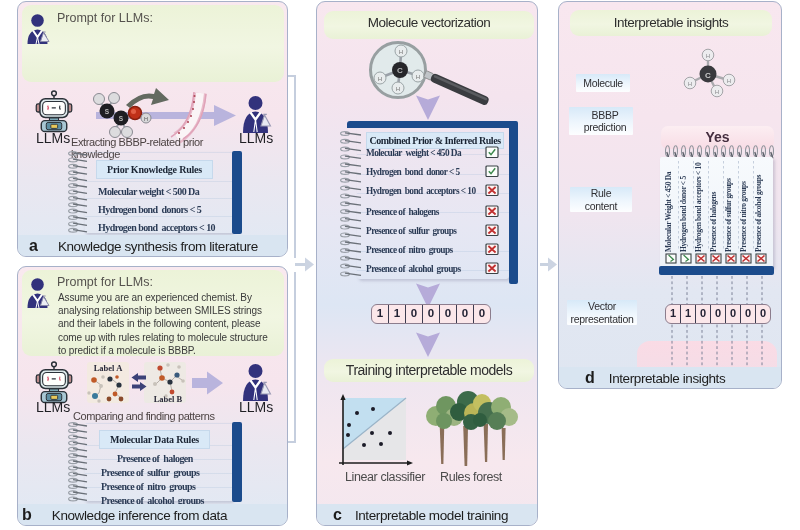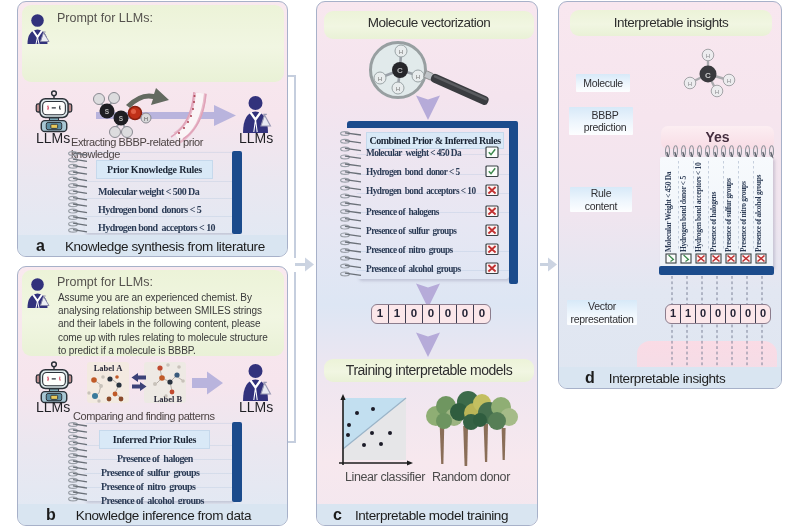--- a/index.html
+++ b/index.html
@@ -153,21 +153,21 @@
         <path d="M5 73.2 L19 75.4" stroke="#6a7078" stroke-width="1.3" fill="none"></path>
         <ellipse cx="5" cy="80.3" rx="4.4" ry="1.9" fill="none" stroke="#9aa0a8" stroke-width="1.2"></ellipse>
         <path d="M5 79.6 L19 81.8" stroke="#6a7078" stroke-width="1.3" fill="none"></path>
       </svg>
     <div class="nbpage" style="left:67px; top:150px; width:148px; height:81px; border-radius:2px; box-shadow:1px 2px 3px rgba(120,120,150,0.3); background-image:repeating-linear-gradient(180deg, rgba(150,180,210,0) 0px, rgba(150,180,210,0) 16.2px, rgba(150,180,210,0.22) 16.2px, rgba(150,180,210,0.22) 17.2px); background-position:0 13px;"></div>
     <div class="spine" style="left:214px; top:149px; width:10px; height:83px; border-radius:2px;"></div>
     <div class="nb-header" style="left:78px; top:158px; width:117px; height:19px; font-size:10px; letter-spacing:-0.2px; line-height:18px;">Prior Knowledge Rules</div>
     <div class="nb-line" style="left:80px; top:184px; font-size:10px;">Molecular weight &lt; 500 Da</div>
     <div class="nb-line" style="left:80px; top:202px; font-size:10px;">Hydrogen bond&nbsp; donors &lt; 5</div>
     <div class="nb-line" style="left:80px; top:220px; font-size:10px;">Hydrogen bond&nbsp; acceptors &lt; 10</div>
-    <div class="caption" style="padding-left:18px;margin-top:37px;"><b>a</b><span style="display:inline-block; width:20px;"></span>Knowledge synthesis from literature</div>
+    <div class="caption" style="padding-left:11px;margin-top:37px;"><b>a</b><span style="display:inline-block; width:20px;"></span>Knowledge synthesis from literature</div>
   </div>
 
   <div id="panelB" class="panel">
     <div class="greenbox" style="left:4px; top:3px; width:262px; height:86px;"></div>
     <div class="prompt-head" style="position:absolute; left:39px; top:8px;">Prompt for LLMs:</div>
     <div class="prompt-body" style="position:absolute; left:40px; top:24px; line-height:13.2px;">Assume you are an experienced chemist. By<br>analysing relationship between SMILES strings<br>and their labels in the following content, please<br>come up with rules relating to molecule structure<br>to predict if a molecule is BBBP.</div>
     <svg class="sci-sm" width="26" height="32" style="left:8px; top:10px;" viewBox="0 0 26 32">
       <circle cx="11.5" cy="7.5" r="6.3" fill="#32327c"></circle>
       <path d="M1.5 31 Q1.5 17.5 11.5 16.5 Q21.5 17.5 21.5 31 Z" fill="#32327c"></path>
       <path d="M7 17.5 L11.5 24 L16 17.5" fill="none" stroke="#ffffff" stroke-width="2"></path>
@@ -275,26 +275,26 @@
         <path d="M5 58.6 L19 60.8" stroke="#6a7078" stroke-width="1.3" fill="none"></path>
         <ellipse cx="5" cy="65.5" rx="4.4" ry="1.9" fill="none" stroke="#9aa0a8" stroke-width="1.2"></ellipse>
         <path d="M5 64.8 L19 67.0" stroke="#6a7078" stroke-width="1.3" fill="none"></path>
         <ellipse cx="5" cy="71.7" rx="4.4" ry="1.9" fill="none" stroke="#9aa0a8" stroke-width="1.2"></ellipse>
         <path d="M5 71.0 L19 73.2" stroke="#6a7078" stroke-width="1.3" fill="none"></path>
         <ellipse cx="5" cy="77.9" rx="4.4" ry="1.9" fill="none" stroke="#9aa0a8" stroke-width="1.2"></ellipse>
         <path d="M5 77.2 L19 79.4" stroke="#6a7078" stroke-width="1.3" fill="none"></path>
       </svg>
     <div class="nbpage" style="left:67px; top:156px; width:148px; height:78px; border-radius:2px; box-shadow:1px 2px 3px rgba(120,120,150,0.3); background-image:repeating-linear-gradient(180deg, rgba(150,180,210,0) 0px, rgba(150,180,210,0) 13px, rgba(150,180,210,0.22) 13px, rgba(150,180,210,0.22) 14px); background-position:0 9px;"></div>
     <div class="spine" style="left:214px; top:155px; width:10px; height:80px; border-radius:2px;"></div>
-    <div class="nb-header" style="left:81px; top:163px; width:111px; height:19px; font-size:10px; letter-spacing:-0.2px; line-height:18px;">Inferred Prior Rules</div>
+    <div class="nb-header" style="left:81px; top:163px; width:111px; height:19px; font-size:10px; letter-spacing:-0.2px; line-height:18px;">Molecular Data Rules</div>
     <div class="nb-line" style="left:83px; top:186px; font-size:10px;margin-left:16px;">Presence of&nbsp; halogen</div>
     <div class="nb-line" style="left:83px; top:200px; font-size:10px;">Presence of&nbsp; sulfur&nbsp; groups</div>
     <div class="nb-line" style="left:83px; top:214px; font-size:10px;">Presence of&nbsp; nitro&nbsp; groups</div>
     <div class="nb-line" style="left:83px; top:228px; font-size:10px;">Presence of&nbsp; alcohol&nbsp; groups</div>
-    <div class="caption" style="padding-left:28px;"><b>b</b><span style="display:inline-block; width:20px;"></span>Knowledge inference from data</div>
+    <div class="caption" style="padding-left:4px;"><b>b</b><span style="display:inline-block; width:20px;"></span>Knowledge inference from data</div>
   </div>
 
   <div id="panelC" class="panel">
     <div class="greenbox" style="left:7px; top:9px; width:210px; height:28px; font-size:13.5px; letter-spacing:-0.5px; line-height:23px;">Molecule vectorization</div>
 
     <svg id="magnifier" width="160" height="80" style="left:40px; top:36px;" viewBox="0 0 160 80">
       <g transform="translate(41,32)">
         <circle cx="0" cy="0" r="29" fill="#dfeaea" opacity="0.95"></circle>
         <circle cx="0" cy="0" r="27.5" fill="none" stroke="#989fa1" stroke-width="3"></circle>
         <g stroke="#9aa0a8" stroke-width="2.6">
@@ -460,21 +460,21 @@
         <circle cx="64" cy="23" r="11" fill="#456f4e"></circle>
         <circle cx="76" cy="17" r="10" fill="#8fae74"></circle>
         <circle cx="84" cy="27" r="9" fill="#a5bb88"></circle>
         <circle cx="72" cy="31" r="9" fill="#567e56"></circle>
         <circle cx="19" cy="31" r="8" fill="#6d9460"></circle>
         <circle cx="46" cy="32" r="8" fill="#356244"></circle>
         <circle cx="55" cy="30" r="7" fill="#2f5d3f"></circle>
       </g>
     </svg>
     <div style="position:absolute; left:0px; top:468px; width:136px; text-align:center; font-size:12.5px; letter-spacing:-0.4px; color:#4b4b4b;">Linear classifier</div>
-    <div style="position:absolute; left:89px; top:468px; width:130px; text-align:center; font-size:12.5px; letter-spacing:-0.4px; color:#4b4b4b;">Random donor</div>
+    <div style="position:absolute; left:89px; top:468px; width:130px; text-align:center; font-size:12.5px; letter-spacing:-0.4px; color:#4b4b4b;">Rules forest</div>
     <div class="caption" style="padding-left:16px;"><b>c</b><span style="display:inline-block; width:13px;"></span>Interpretable model training</div>
   </div>
 
   <div id="panelD" class="panel">
     <div class="greenbox" style="left:11px; top:8px; width:202px; height:26px; font-size:13.5px; letter-spacing:-0.5px; line-height:25px;">Interpretable insights</div>
     <div class="label-box" style="left:17px; top:72px; width:54px; height:18px;">Molecule</div>
     <div class="label-box" style="left:10px; top:105px; width:64px; height:28px;padding-left:8px;">BBBP<br>prediction</div>
     <div class="label-box" style="left:11px; top:185px; width:62px; height:25px;">Rule<br>content</div>
     <div class="label-box" style="left:8px; top:298px; width:70px; height:25px;">Vector<br>representation</div>
     <div class="label-box" style="left:8px; top:391px; width:66px; height:26px;">Rule<br>importance</div>

